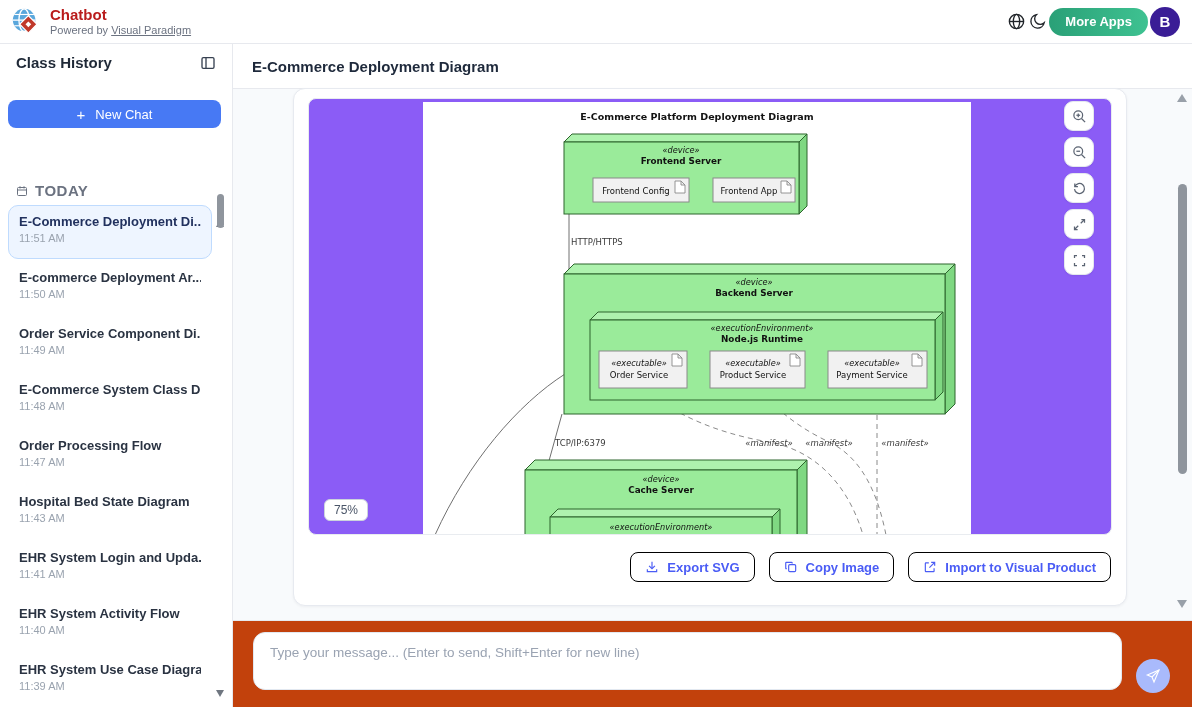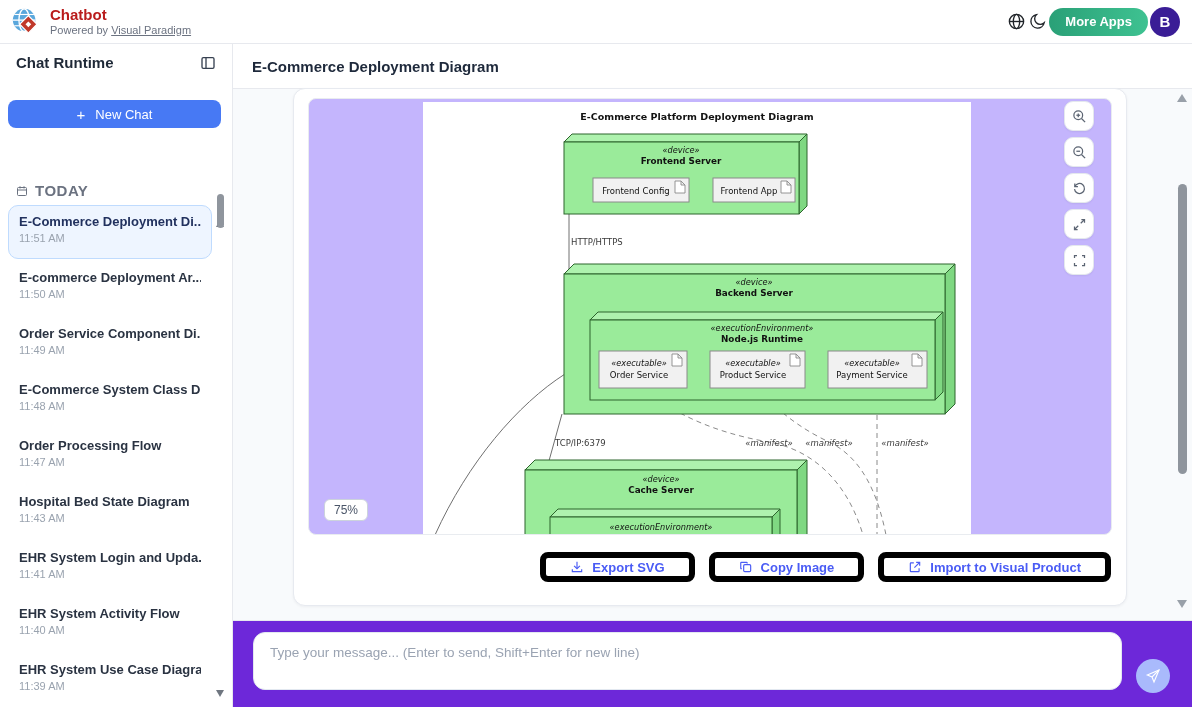--- a/index.html
+++ b/index.html
@@ -53,46 +53,46 @@
                     border-left:4px solid transparent; border-right:4px solid transparent; border-top:7px solid #6f7680; }
 
   
   .main { position:absolute; left:233px; top:44px; width:959px; height:663px; background:#f8fafc; }
   .main-titlebar { position:absolute; left:0; top:0; width:100%; height:45px; background:#fff;
                    border-bottom:1px solid #e7e9ee; display:flex; align-items:center; padding-left:19px; }
   .page-title { font-size:15px; font-weight:bold; color:#1e293b; }
 
   .msg-card { position:absolute; left:60px; top:44px; width:834px; height:518px; background:#fff;
               border:1px solid #e7eaf0; border-radius:12px; box-shadow:0 1px 3px rgba(16,24,40,.05); }
-  .viewer { position:absolute; left:14px; top:9px; width:804px; height:437px; background:#c4b5fd;
+  .viewer { position:absolute; left:14px; top:9px; width:804px; height:437px; background:#8b5cf6;
             border:1px solid #e9ecf0; border-radius:8px; overflow:hidden; }
   .canvas { position:absolute; left:114px; top:3px; width:548px; height:433px; background:#fff; }
   .zoom-badge { position:absolute; left:15px; top:400px; background:#fff; border:1px solid #ccd3dc;
                 border-radius:6px; padding:3px 9px; font-size:12px; color:#4a5568; }
 
   .view-tools { position:absolute; left:770px; top:12px; display:flex; flex-direction:column; gap:6px; }
   .tool-btn { width:30px; height:30px; background:#fff; border:1px solid #e4e8ee; border-radius:9px;
               box-shadow:0 1px 2px rgba(16,24,40,.06); display:flex; align-items:center; justify-content:center;
               cursor:pointer; color:#5b6472; }
   .tool-btn svg { width:15px; height:15px; }
 
   .card-actions { position:absolute; right:15px; top:463px; display:flex; gap:14px; }
-  .act-btn { height:30px; padding:0 24px; background:#fff; border:6px solid #000000; border-radius:8px;
+  .act-btn { height:30px; padding:0 14px; background:#fff; border:1px solid #000000; border-radius:8px;
              color:#4a5cf5; font-size:13px; font-weight:600; display:flex; align-items:center; gap:8px;
              cursor:pointer; font-family:inherit; }
   .act-btn svg { width:14px; height:14px; }
 
   .msb-up    { position:absolute; right:5px; top:50px; width:0; height:0;
                border-left:5px solid transparent; border-right:5px solid transparent; border-bottom:8px solid #99a0a9; }
   .msb-thumb { position:absolute; right:5px; top:140px; width:9px; height:290px; background:#8f959d; border-radius:5px; }
   .msb-down  { position:absolute; right:5px; top:556px; width:0; height:0;
                border-left:5px solid transparent; border-right:5px solid transparent; border-top:8px solid #99a0a9; }
 
   
-  .composer { position:absolute; left:0; top:576px; width:100%; height:87px; background:#6d28d9;
+  .composer { position:absolute; left:0; top:576px; width:100%; height:87px; background:#c2410c;
               border-top:1px solid #e6e9ee; }
   .composer textarea { position:absolute; left:20px; top:11px; width:869px; height:58px; resize:none;
               border:1px solid #e2e8f0; border-radius:12px; padding:12px 16px; font-size:13.5px;
               color:#2a2f3a; outline:none; font-family:inherit; }
   .composer textarea::placeholder { color:#9aa3b2; }
   .send-btn { position:absolute; left:903px; top:38px; width:34px; height:34px; border:none; border-radius:50%;
               background:#a9bafc; display:flex; align-items:center; justify-content:center; cursor:pointer; }
   .send-btn svg { width:16px; height:16px; }
 
   
@@ -135,21 +135,21 @@
       <svg class="hicon" viewBox="0 0 24 24" fill="none" stroke="currentColor" stroke-width="1.7">
         <path d="M20.5 13.5 A8.5 8.5 0 1 1 10.5 3.5 A7 7 0 0 0 20.5 13.5 Z"></path>
       </svg>
       <button class="more-apps">More Apps</button>
       <div class="avatar">B</div>
     </div>
   </div>
 
   <div class="sidebar">
     <div class="sb-head">
-      <span class="sb-title">Chat Runtime</span>
+      <span class="sb-title">Class History</span>
       <svg class="panel-icon" viewBox="0 0 24 24" fill="none" stroke="currentColor" stroke-width="2">
         <rect x="3" y="4" width="18" height="16" rx="2"></rect>
           <line x1="9" y1="4" x2="9" y2="20"></line>
       </svg>
     </div>
     <button class="new-chat">
       <span class="plus">+</span>
       <span>New Chat</span>
     </button>
     <div class="sb-section">

